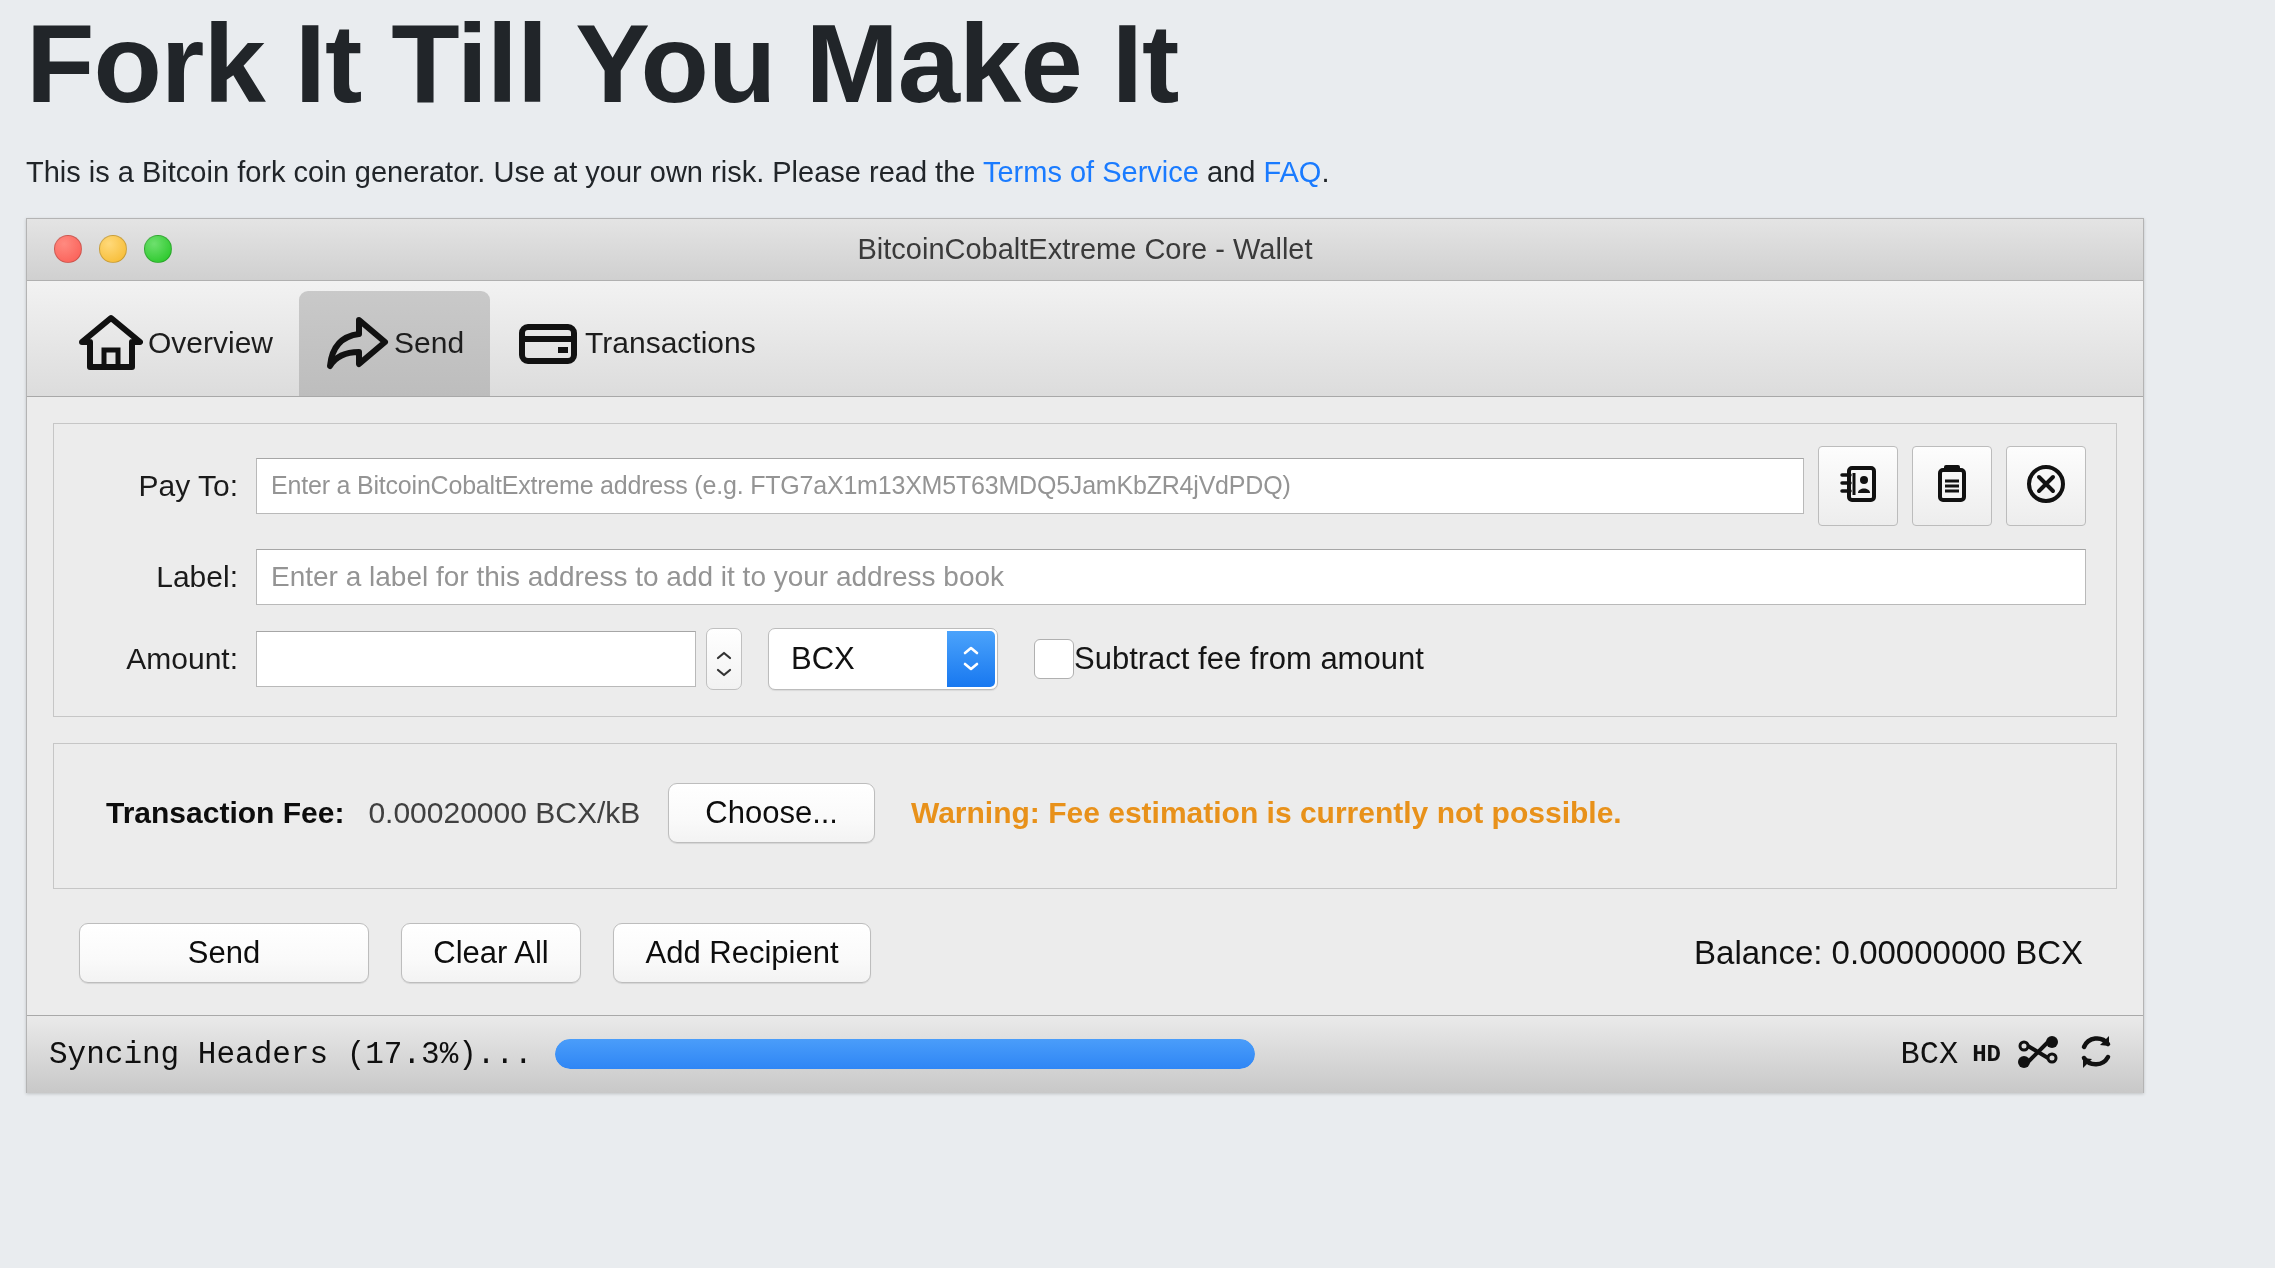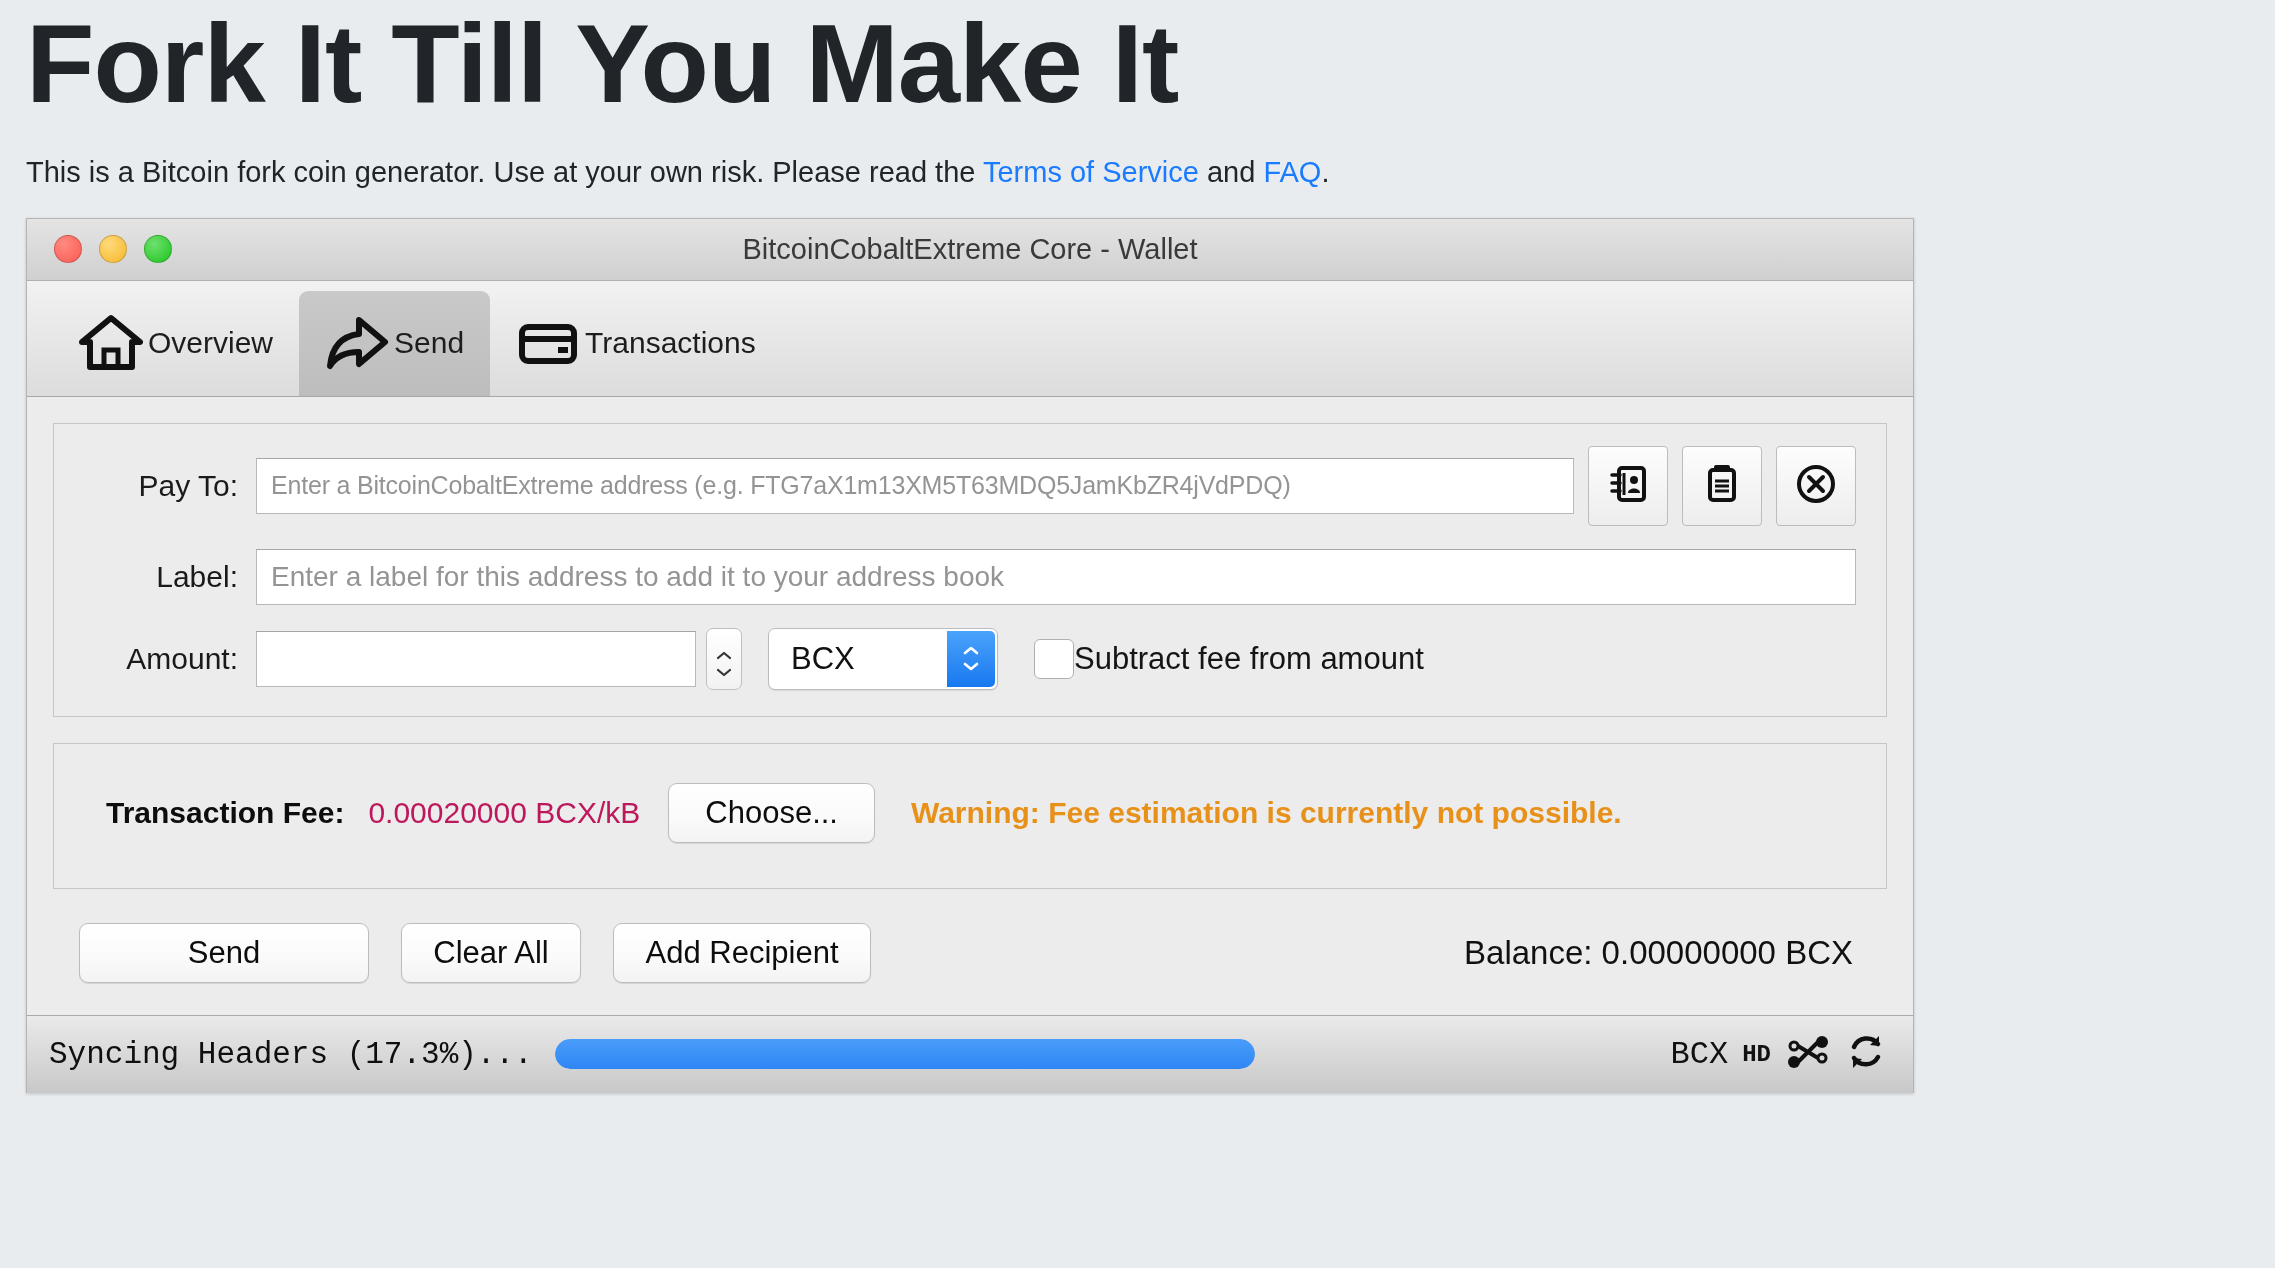--- a/index.html
+++ b/index.html
@@ -32,21 +32,21 @@
   }
   .page-subtitle a {
     color: #1a7bff;
     text-decoration: none;
   }
 
   
   .window {
     position: relative;
     margin-top: 26px;
-    width: 1888px;
+    width: 2118px;
     border: 1px solid #b4b4b4;
     border-bottom: none;
     background: #ececec;
     box-shadow: 0 1px 3px rgba(0,0,0,.18);
   }
 
   .titlebar {
     height: 62px;
     background: linear-gradient(to bottom, #e4e4e4 0%, #d0d0d0 100%);
     border-bottom: 1px solid #b0b0b0;
@@ -229,21 +229,21 @@
   .fee-panel { padding: 38px 30px 44px 30px; }
   .fee-row { display: flex; align-items: center; min-height: 62px; }
   .fee-title {
     font-size: 30px;
     font-weight: bold;
     color: #0d0d0d;
     margin-left: 22px;
   }
   .fee-value {
     font-size: 30px;
-    color: #be185d;
+    color: #404040;
     margin-left: 24px;
     text-align: center;
   }
   .btn {
     border: 1px solid #bdbdbd;
     border-radius: 9px;
     background: linear-gradient(to bottom, #ffffff 0%, #fafafa 60%, #f3f3f3 100%);
     font-size: 31px;
     color: #0d0d0d;
     display: flex;

